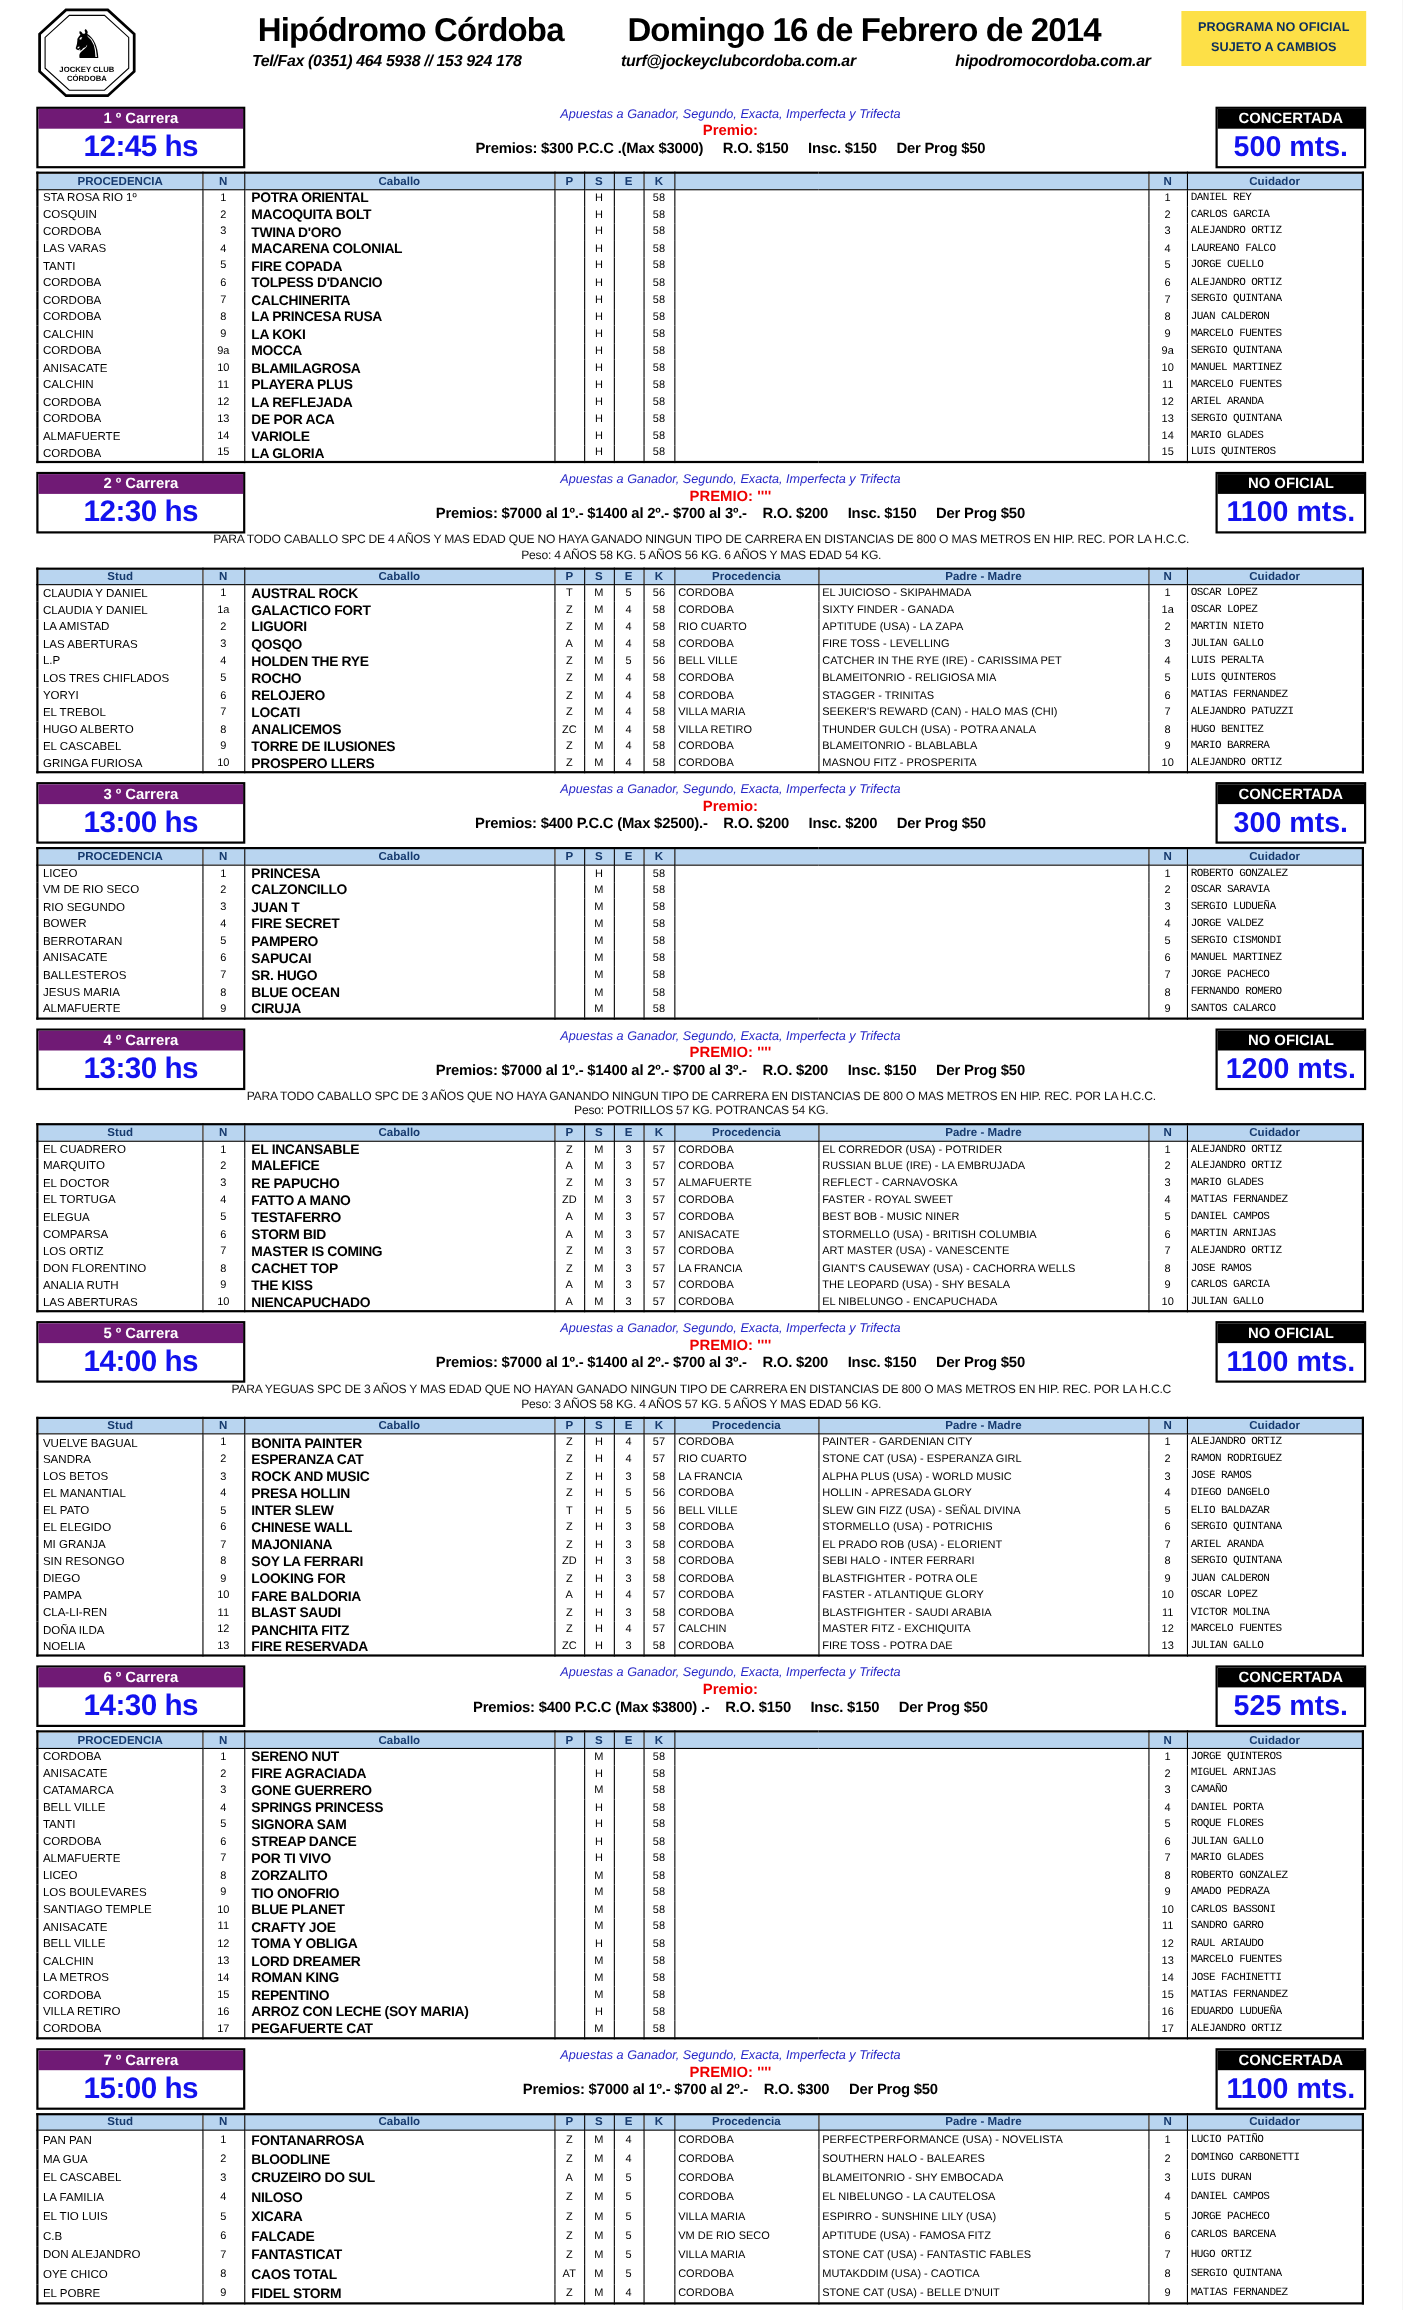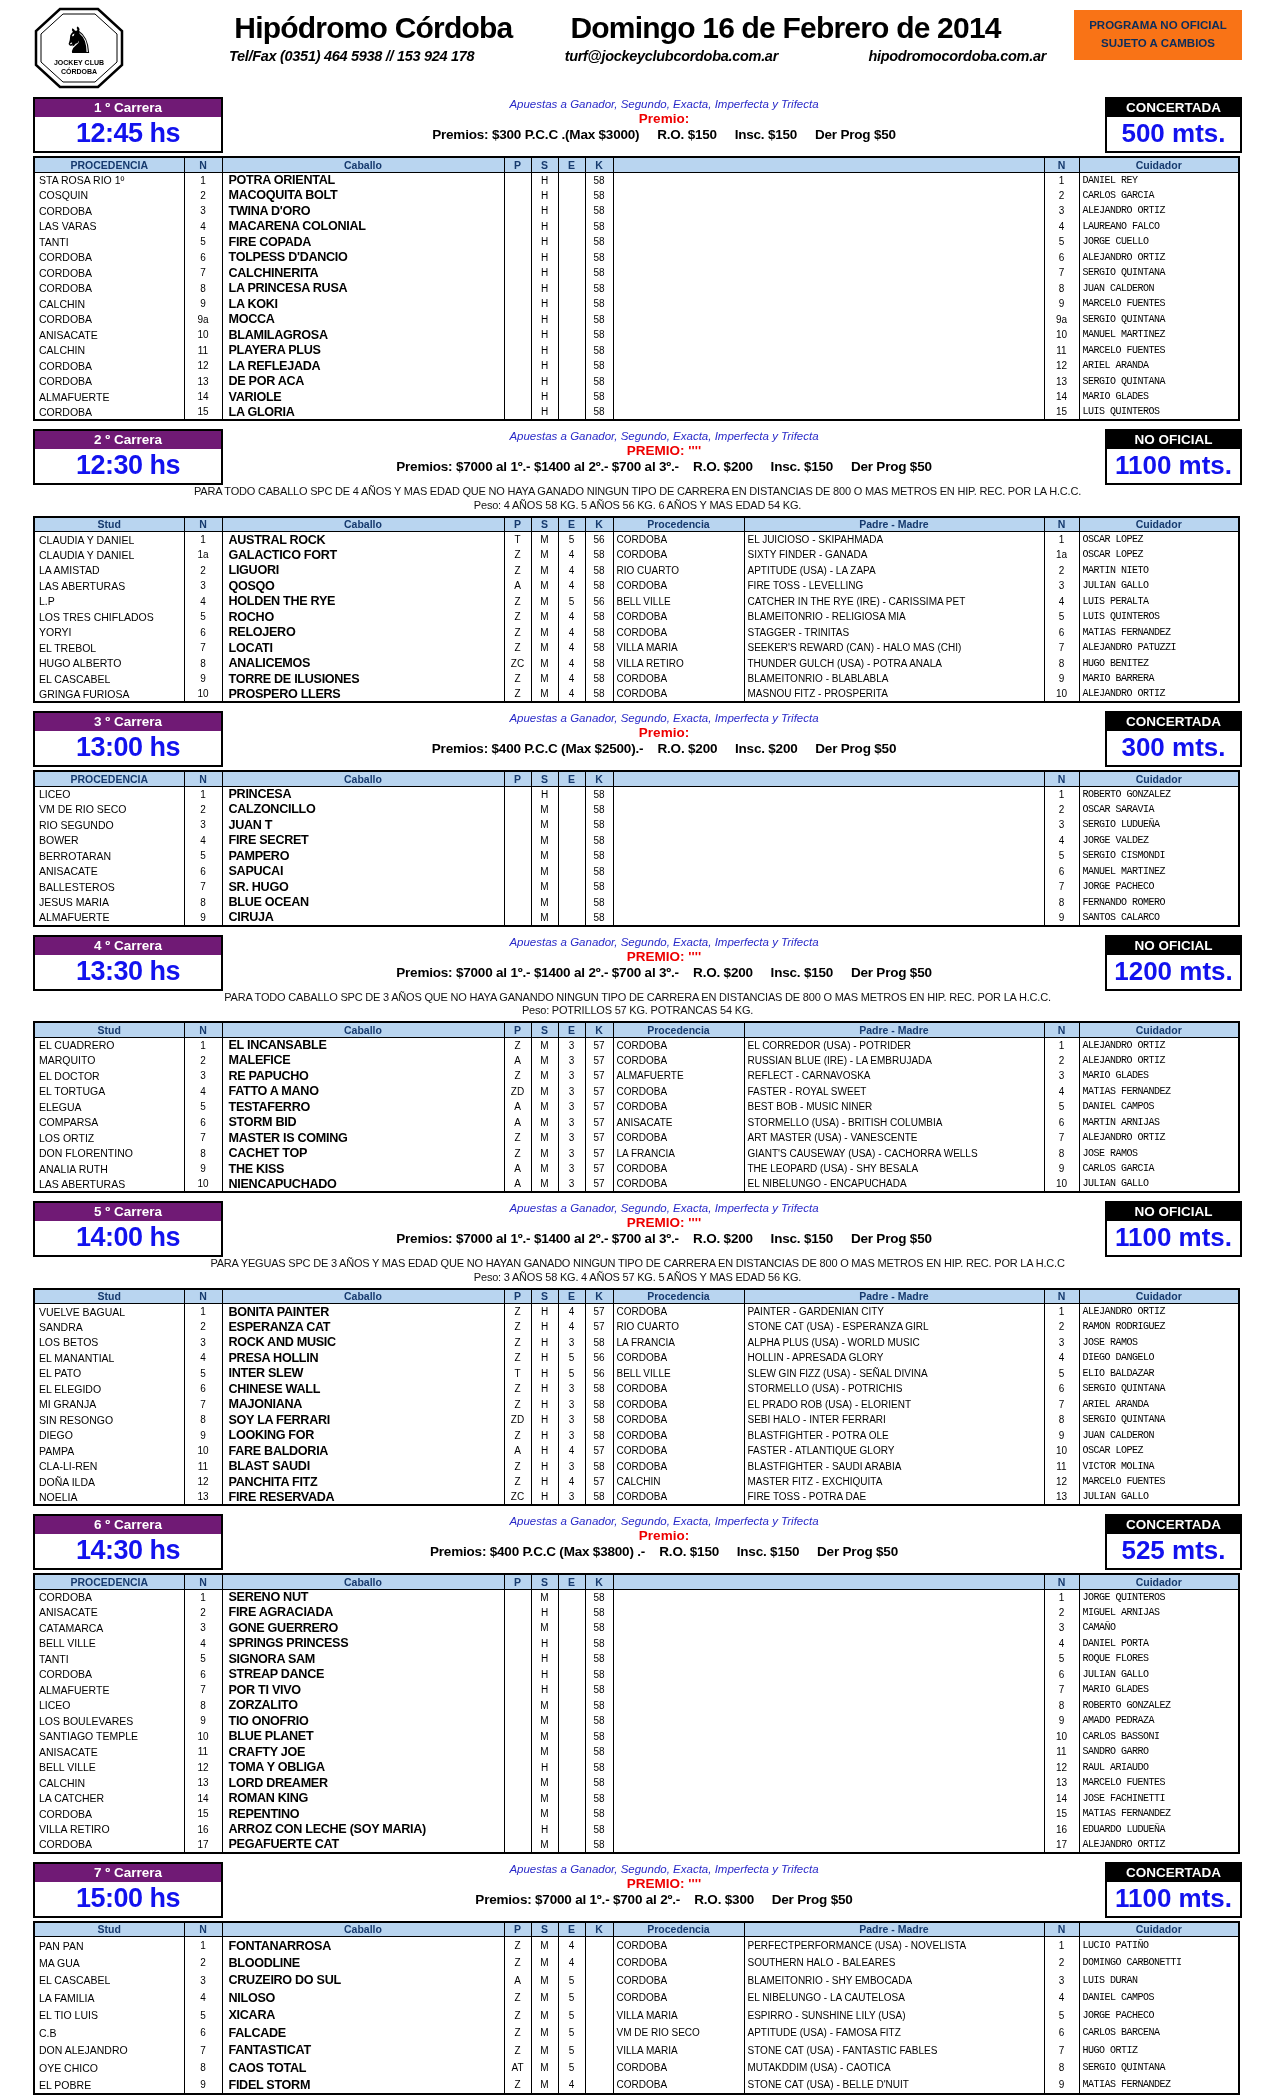--- a/index.html
+++ b/index.html
@@ -6,21 +6,21 @@
   html,body { margin:0; padding:0; background:#e8e8e8; }
   body { font-family: "Liberation Sans", sans-serif; }
   .page { width:1275px; min-height:2100px; background:#fff; margin:0 auto; padding:5px 33px 10px 33px; }
 
   
   .hdr { display:flex; align-items:flex-start; }
   .logo-box { width:128px; padding-top:2px; }
   .hdr-center { flex:1; text-align:center; }
   .title-row { display:flex; justify-content:center; gap:58px; font-size:30px; font-weight:bold; letter-spacing:-0.8px; padding-top:6px; }
   .contact-row { display:flex; justify-content:space-between; padding:3px 28px 0 68px; font-size:14.5px; font-weight:bold; letter-spacing:-0.3px;font-style:italic; }
-  .notice { width:168px; margin-top:5px; background:#f97316; color:#0b2d5c; font-weight:bold; text-align:center; font-size:11.5px; line-height:1.55; padding:7px 2px; }
+  .notice { width:168px; margin-top:5px; background:#fde047; color:#0b2d5c; font-weight:bold; text-align:center; font-size:11.5px; line-height:1.55; padding:7px 2px; }
 
   
   .race { margin-top:8px; }
   .race-head { display:flex; align-items:flex-start; }
   .race-id { width:190px; border:2px solid #000; }
   .race-num { background:#701a75; color:#fff; text-align:center; font-weight:bold; font-size:13.5px; padding:1px 0 2px; }
   .race-time { color:#1212ee; font-size:27px; font-weight:bold; text-align:center; padding:1px 0 2px; letter-spacing:-0.5px; }
   .race-mid { flex:1; text-align:center; padding:0 8px; }
   .bets { color:#2929c8; font-style:italic; font-size:11.5px; padding-top:1px; }
   .premio { color:#ee0000; font-weight:bold; font-size:13.5px; padding-top:1px; }
@@ -1281,21 +1281,21 @@
               <td class="c2">LORD DREAMER</td>
               <td class="c3"></td>
               <td class="c4">M</td>
               <td class="c5"></td>
               <td class="c6">58</td>
               <td class="c7" colspan="2"></td>
               <td class="c9">13</td>
               <td class="c10">MARCELO FUENTES</td>
             </tr>
             <tr>
-              <td class="c0">LA CATCHER</td>
+              <td class="c0">LA METROS</td>
               <td class="c1">14</td>
               <td class="c2">ROMAN KING</td>
               <td class="c3"></td>
               <td class="c4">M</td>
               <td class="c5"></td>
               <td class="c6">58</td>
               <td class="c7" colspan="2"></td>
               <td class="c9">14</td>
               <td class="c10">JOSE FACHINETTI</td>
             </tr>

